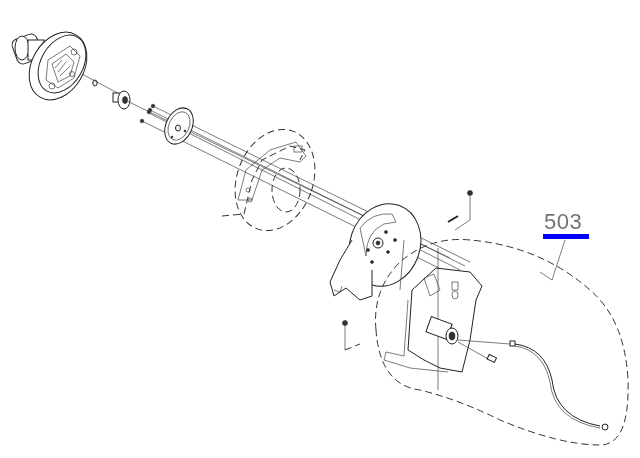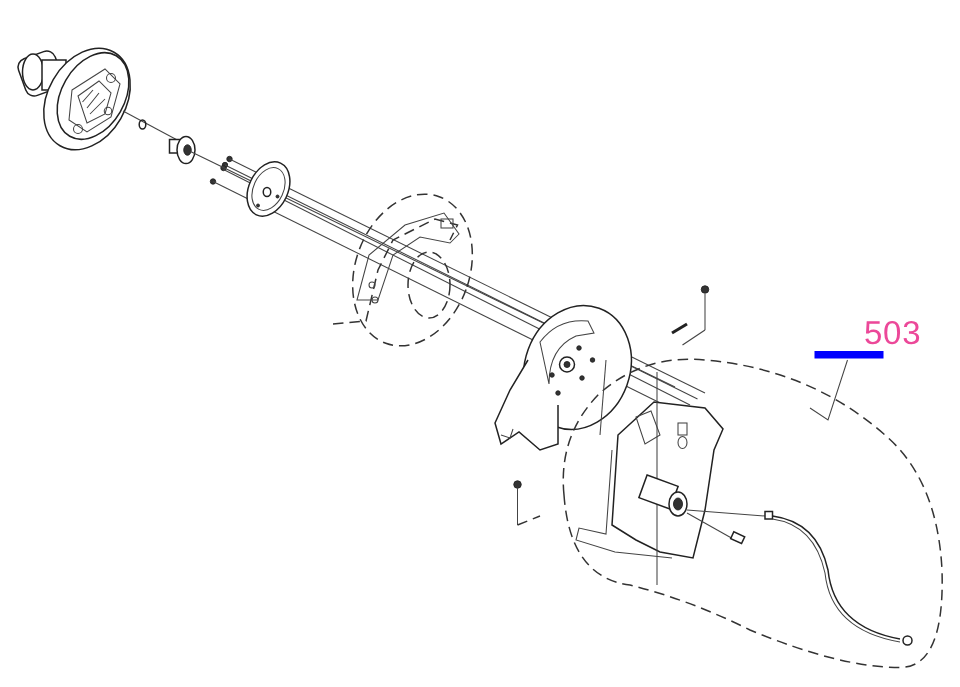--- a/index.html
+++ b/index.html
@@ -1,18 +1,18 @@
 <!DOCTYPE html>
 <html><head>
 <meta charset="utf-8">
 <style>
   html, body { margin:0; padding:0; background:#ffffff; }
   body { width:640px; height:458px; position:relative; overflow:hidden; font-family:"Liberation Sans", sans-serif; }
   #canvas { position:absolute; left:0; top:0; width:640px; height:458px; }
-  .callout-label { position:absolute; left:576px; top:210px; font-size:22px; color:#ec4899; letter-spacing:0.5px; line-height:24px; cursor:pointer; }
+  .callout-label { position:absolute; left:544px; top:210px; font-size:22px; color:#737373; letter-spacing:0.5px; line-height:24px; cursor:pointer; }
   .callout-underline { position:absolute; left:543px; top:234px; width:46px; height:5px; }
   svg .ln { stroke:#222; stroke-width:1; fill:none; }
   svg .thin { stroke:#444; stroke-width:0.7; fill:none; }
   svg .dash { stroke:#333; stroke-width:1; fill:none; stroke-dasharray:7 4; }
   svg .fillw { fill:#fff; stroke:#222; stroke-width:1; }
   svg .dark { fill:#333; stroke:#222; stroke-width:0.6; }
 </style>
 </head>
 <body>
 

